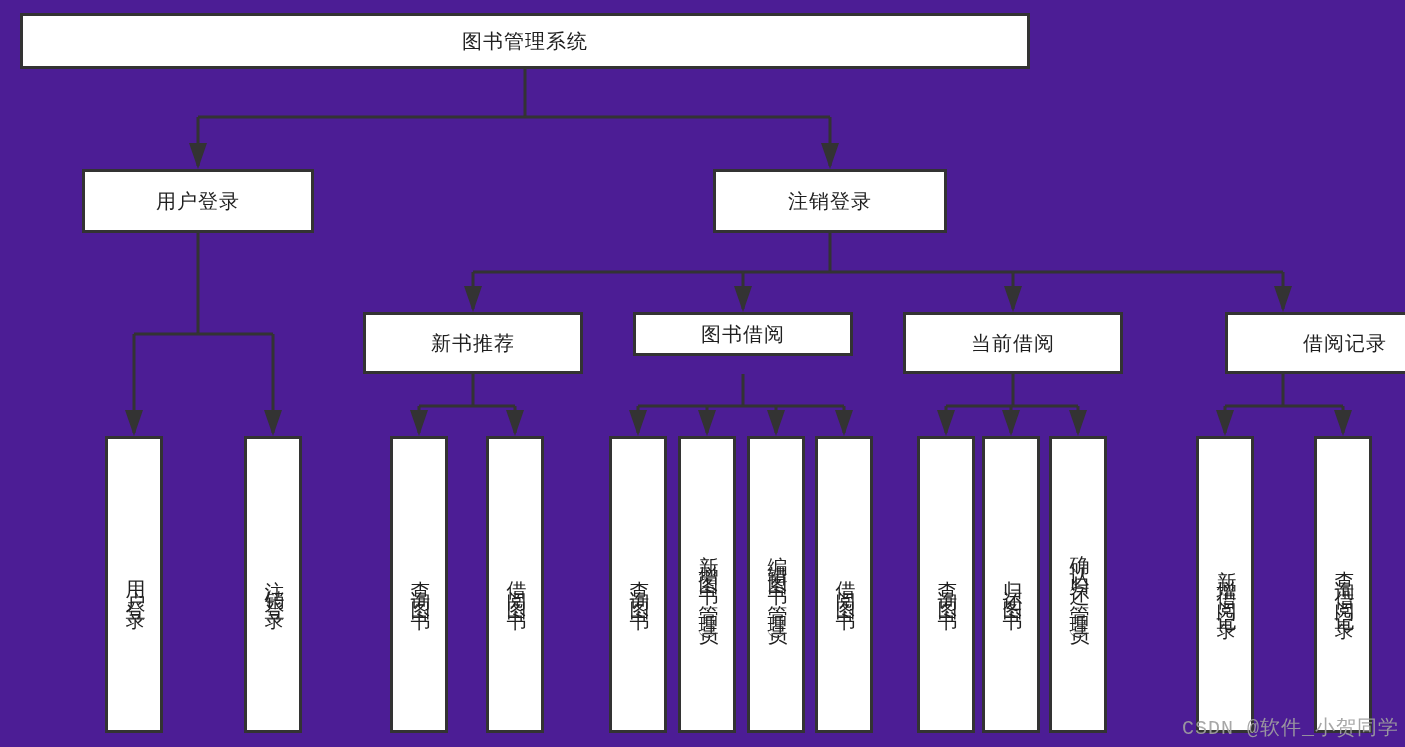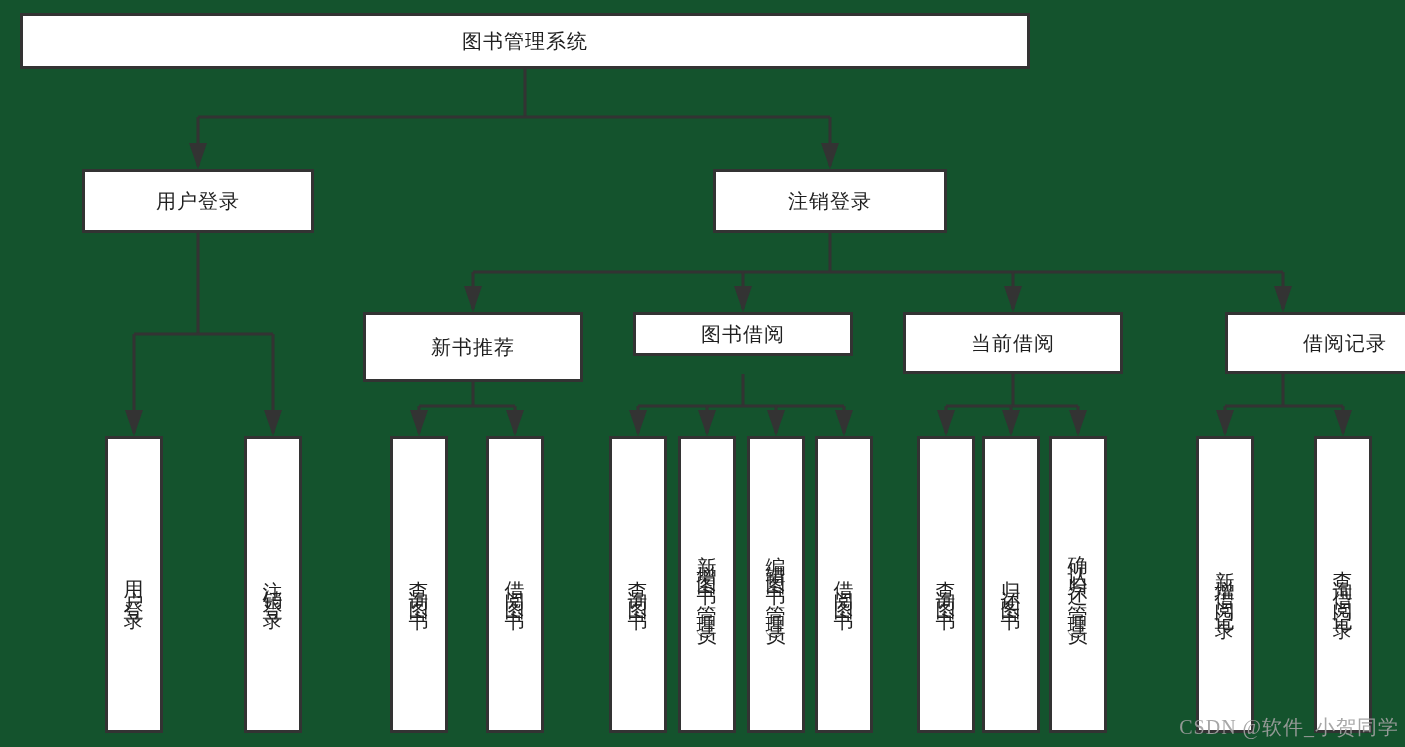--- a/index.html
+++ b/index.html
@@ -1,21 +1,21 @@
 <!DOCTYPE html>
 <html><head>
 <meta charset="utf-8">
 <style>
   html, body { margin: 0; padding: 0; background: #ffffff; }
   #canvas {
     position: relative;
     width: 1405px;
     height: 747px;
-    background: #14532d;
-    font-family: Liberation Serif, serif;
+    background: #4c1d95;
+    font-family: Liberation Mono, monospace;
     overflow: hidden;
   }
   #wires { position: absolute; left: 0; top: 0; width: 1405px; height: 747px; }
   .node {
     position: absolute;
     box-sizing: border-box;
     background: #ffffff;
     border: 3px solid #333333;
     display: flex;
     align-items: center;
@@ -112,21 +112,21 @@
     <span>图书管理系统</span>
   </div>
 
   <div class="node" style="left:82px; top:169px; width:232px; height:64px;">
     <span>用户登录</span>
   </div>
   <div class="node" style="left:713px; top:169px; width:234px; height:64px;">
     <span>注销登录</span>
   </div>
 
-  <div class="node" style="left:363px; top:312px; width:220px; height:70px;">
+  <div class="node" style="left:363px; top:312px; width:220px; height:62px;">
     <span>新书推荐</span>
   </div>
   <div class="node" style="left:633px; top:312px; width:220px; height:44px;">
     <span>图书借阅</span>
   </div>
   <div class="node" style="left:903px; top:312px; width:220px; height:62px;">
     <span>当前借阅</span>
   </div>
   <div class="node" style="left:1225px; top:312px; width:240px; height:62px;">
     <span>借阅记录</span>

